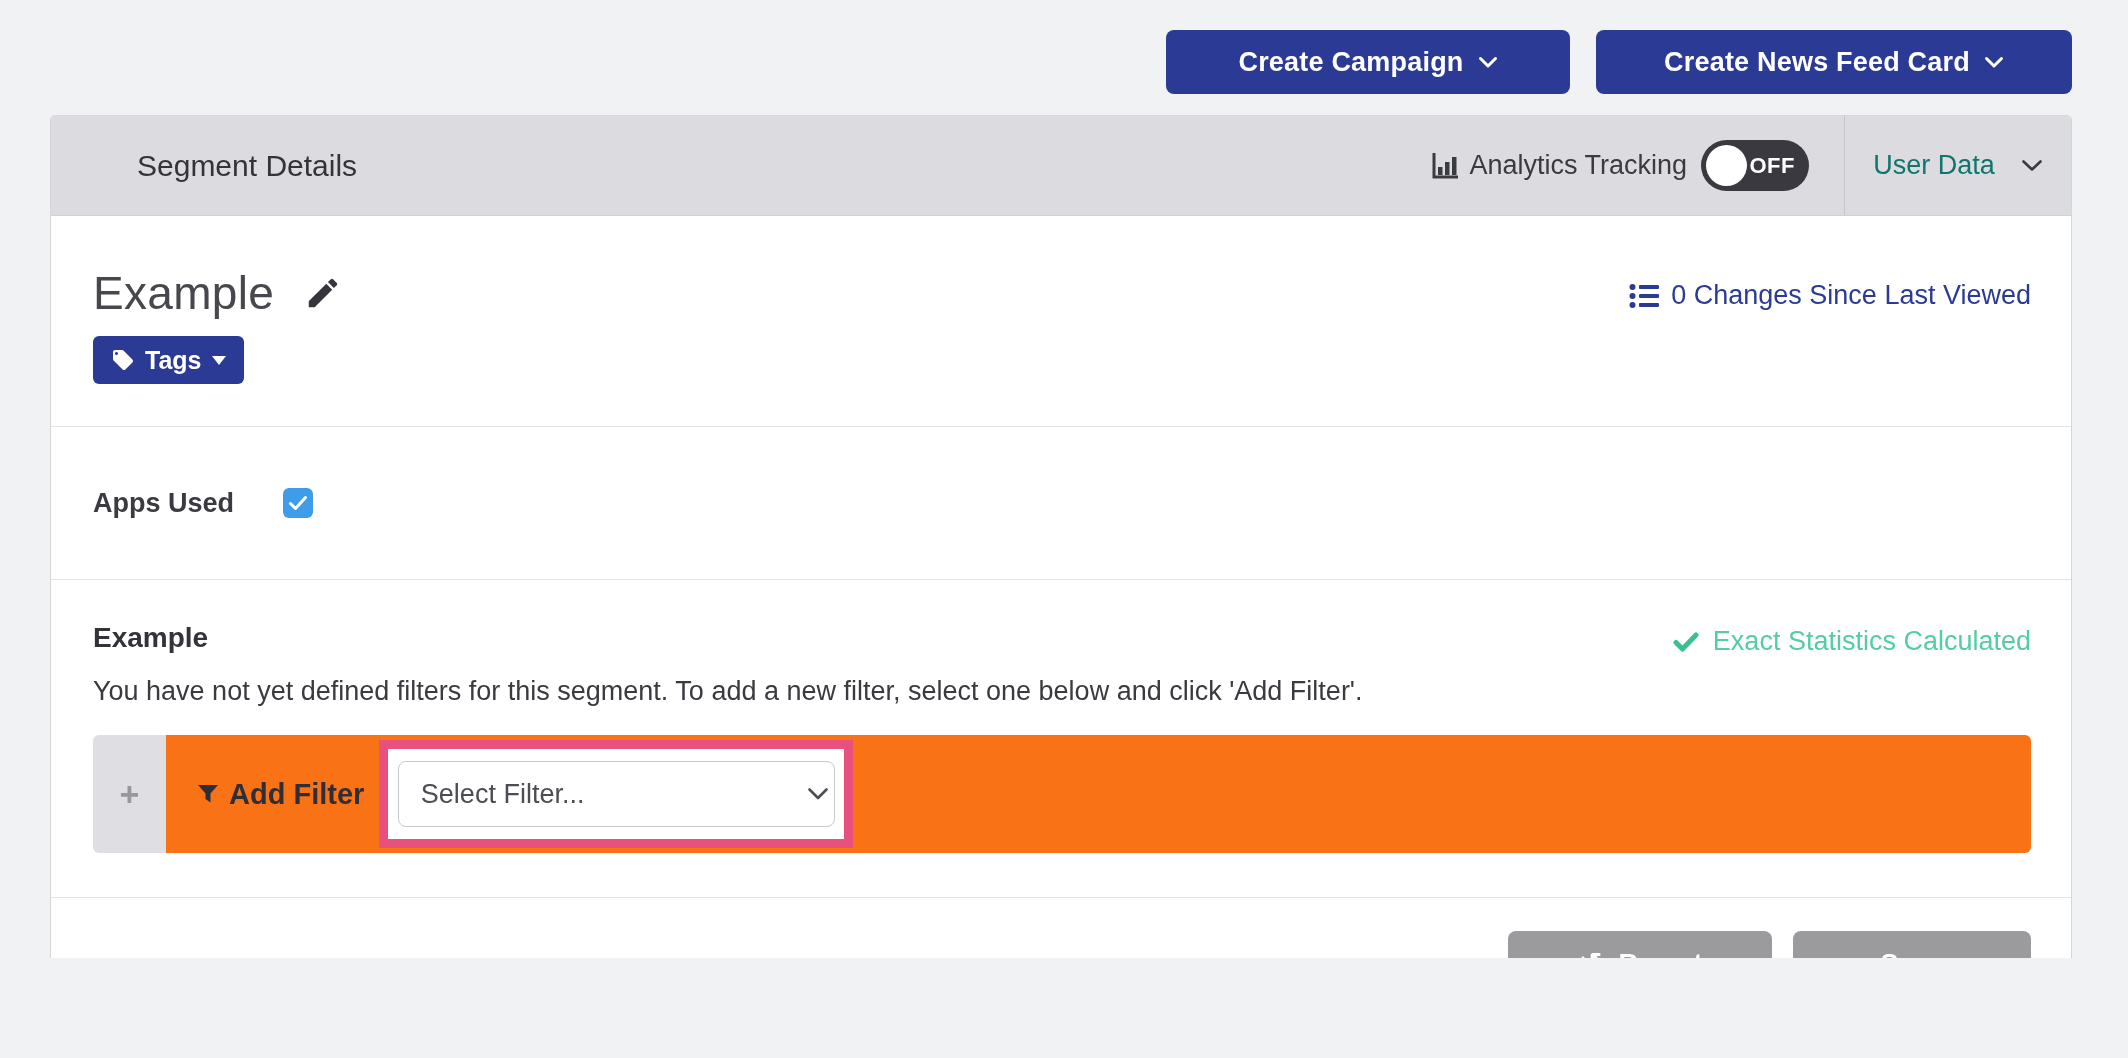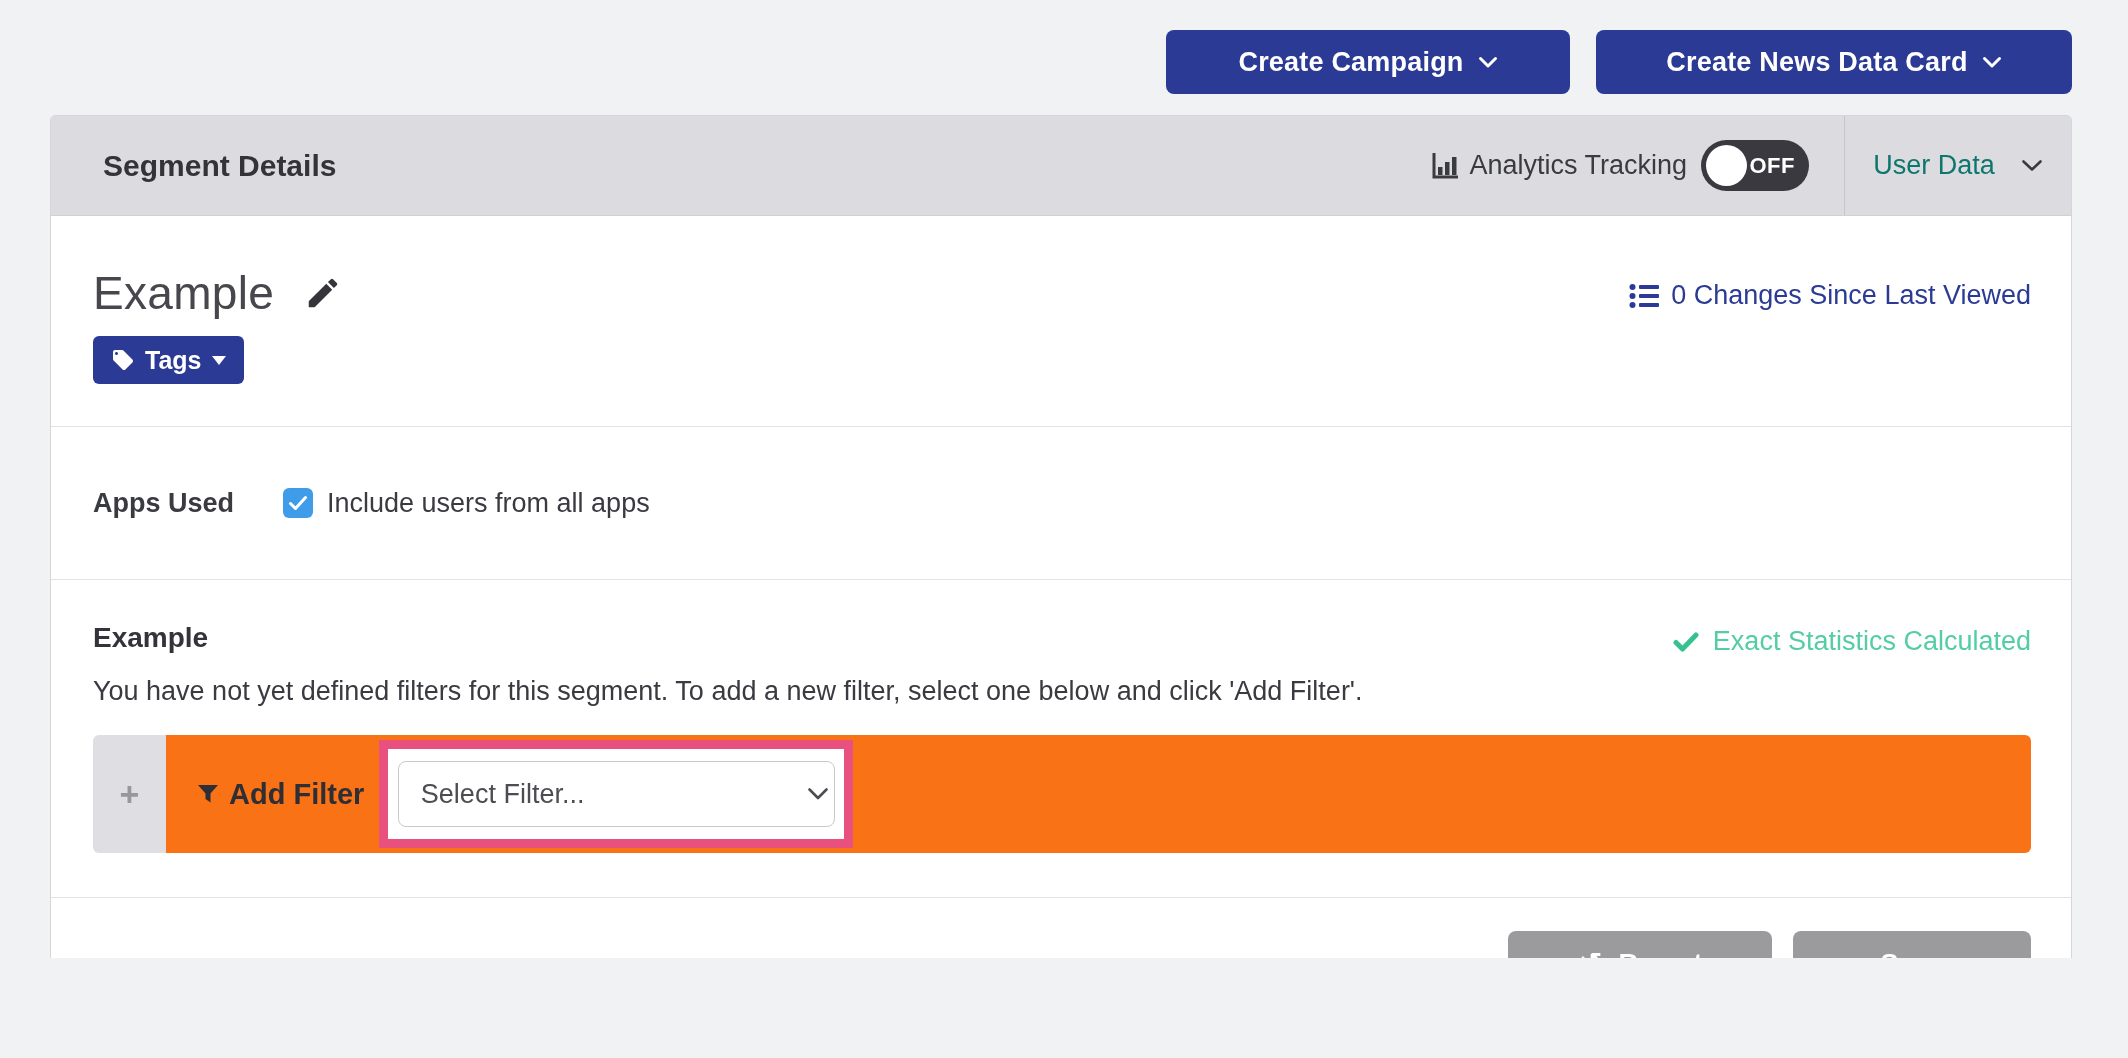--- a/index.html
+++ b/index.html
@@ -21,21 +21,21 @@
   .card {
     position: absolute; left: 50px; top: 115px; width: 2022px; height: 915px;
     background: #fff; border: 1px solid #d6d6da; border-radius: 5px; overflow: hidden;
   }
 
   
   .card-header {
     height: 100px; background: #dcdce0; display: flex; align-items: center;
     border-bottom: 1px solid #d0d0d5;
   }
-  .card-title { margin-left: 52px; font-size: 30px; font-weight: 700; color: #333339; }
+  .card-title { margin-left: 86px; font-size: 30px; font-weight: 400; color: #333339; }
   .header-right { margin-left: auto; display: flex; align-items: center; height: 100%; }
   .analytics-group { display: flex; align-items: center; gap: 8px; font-size: 27px; color: #3a3a41; }
   .toggle {
     position: relative; width: 108px; height: 51px; background: #39393f; border-radius: 26px;
     margin-left: 14px; cursor: pointer; flex-shrink: 0;
   }
   .toggle .knob { position: absolute; left: 5px; top: 5px; width: 41px; height: 41px; background: #fff; border-radius: 50%; }
   .toggle .state { position: absolute; right: 14px; top: 50%; transform: translateY(-50%); color: #fff; font-size: 22px; font-weight: 700; letter-spacing: .5px; }
   .header-divider { width: 1px; height: 100%; background: #c5c5cb; margin-left: 35px; }
   .user-data { width: 226px; display: flex; align-items: center; justify-content: center; gap: 26px; font-size: 27px; color: #0f766e; cursor: pointer; height: 100%; }
@@ -109,21 +109,21 @@
   <div class="top-actions">
     <button class="btn-navy btn-campaign">
       <span>Create Campaign</span>
       <span class="icon">
         <svg width="20" height="13" viewBox="0 0 20 13">
             <path d="M2.5 2.5 L10 10 L17.5 2.5" fill="none" stroke="#fff" stroke-width="3" stroke-linecap="round" stroke-linejoin="round"></path>
           </svg>
       </span>
     </button>
     <button class="btn-navy btn-newsfeed">
-      <span>Create News Data Card</span>
+      <span>Create News Feed Card</span>
       <span class="icon">
         <svg width="20" height="13" viewBox="0 0 20 13">
             <path d="M2.5 2.5 L10 10 L17.5 2.5" fill="none" stroke="#fff" stroke-width="3" stroke-linecap="round" stroke-linejoin="round"></path>
           </svg>
       </span>
     </button>
   </div>
 
   <div class="card">
 
@@ -196,21 +196,20 @@
 
     <div class="section-apps">
       <div class="apps-label">Apps Used</div>
       <span class="checkbox">
         <span class="icon">
           <svg width="20" height="16" viewBox="0 0 20 16">
               <path d="M2.5 8.5 L7.5 13.5 L17.5 2.5" fill="none" stroke="#fff" stroke-width="3" stroke-linecap="round" stroke-linejoin="round"></path>
             </svg>
         </span>
       </span>
-      <span class="checkbox-label">Include users from all apps</span>
     </div>
 
     <div class="section-filters">
       <div class="filters-heading">Example</div>
       <div class="filters-status">
         <span class="icon">
           <svg width="26" height="20" viewBox="0 0 26 20">
               <path d="M3 10.5 L9.5 17 L23 3" fill="none" stroke="#35c28f" stroke-width="5" stroke-linecap="round" stroke-linejoin="round"></path>
             </svg>
         </span>

